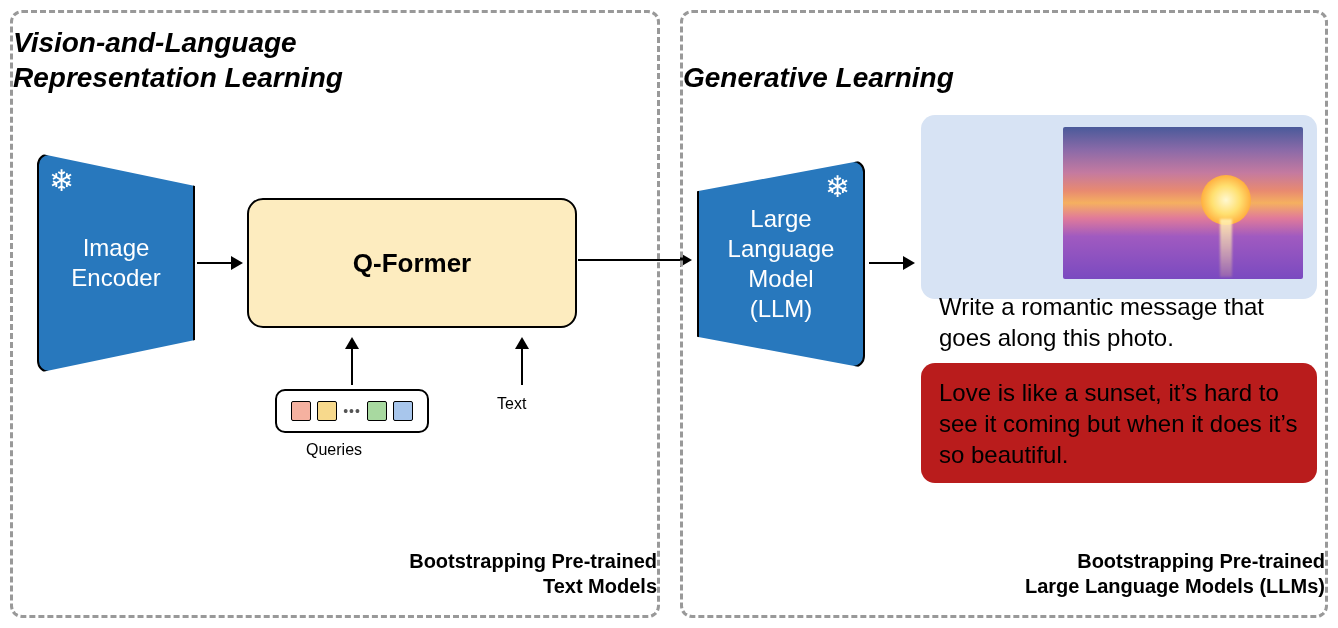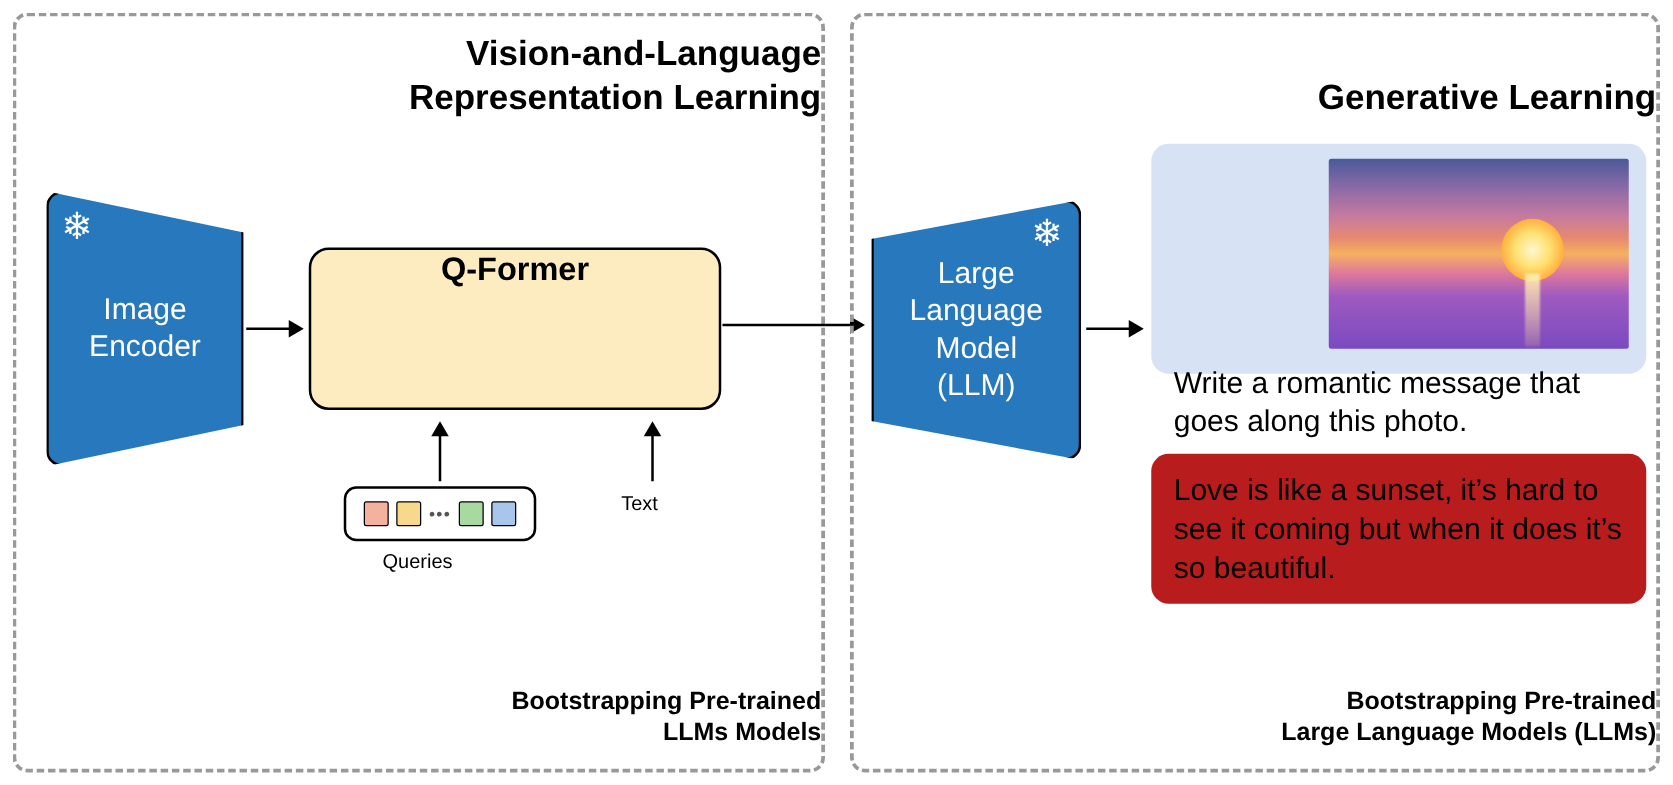--- a/index.html
+++ b/index.html
@@ -16,23 +16,24 @@
     border: 3px dashed #999;
     border-radius: 12px;
   }
   .panel-left { left: 10px; top: 10px; width: 650px; height: 608px; }
   .panel-right { left: 680px; top: 10px; width: 648px; height: 608px; }
 
   .title {
     position: absolute;
     font-size: 28px;
     font-weight: bold;
-    text-align: right;
+    text-align: left;
     width: 100%;
     line-height: 1.25;
+    font-style: italic;
   }
   .footer {
     position: absolute;
     font-size: 20px;
     font-weight: bold;
     text-align: right;
     width: 100%;
     line-height: 1.25;
   }
 
@@ -71,21 +72,21 @@
   .qformer {
     position: absolute;
     left: 234px; top: 185px;
     width: 330px; height: 130px;
     background: #fdecbf;
     border: 2px solid #000;
     border-radius: 16px;
     display: flex;
     flex-direction: column;
     align-items: center;
-    justify-content: space-between;
+    justify-content: center;
   }
   .qformer .qf-title { font-size: 26px; font-weight: bold; }
   .qformer .qf-sub { font-size: 24px; }
 
   
   .queries-box {
     position: absolute;
     left: 262px; top: 376px;
     width: 154px; height: 44px;
     border: 2px solid #000;
@@ -200,21 +201,21 @@
     <span class="q-dots">•••</span>
     <div class="q-sq" style="background:#a8d9a0"></div>
     <div class="q-sq" style="background:#a8c6ec"></div>
   </div>
 
   <span class="label-txt" style="left:293px; top:428px">Queries</span>
   <span class="label-txt" style="left:484px; top:382px">Text</span>
 
   <div class="footer" style="bottom:16px">
     <span>Bootstrapping Pre-trained</span><br>
-    <span>LLMs Models</span>
+    <span>Text Models</span>
   </div>
 </div>
 
 <div class="arrow horiz" style="left:578px; top:259px; width:104px"></div>
 <div class="arrow-head-r" style="left:680px; top:253px"></div>
 
 <div class="panel panel-right">
 
   <div class="title" style="top:12px">
     <br>

